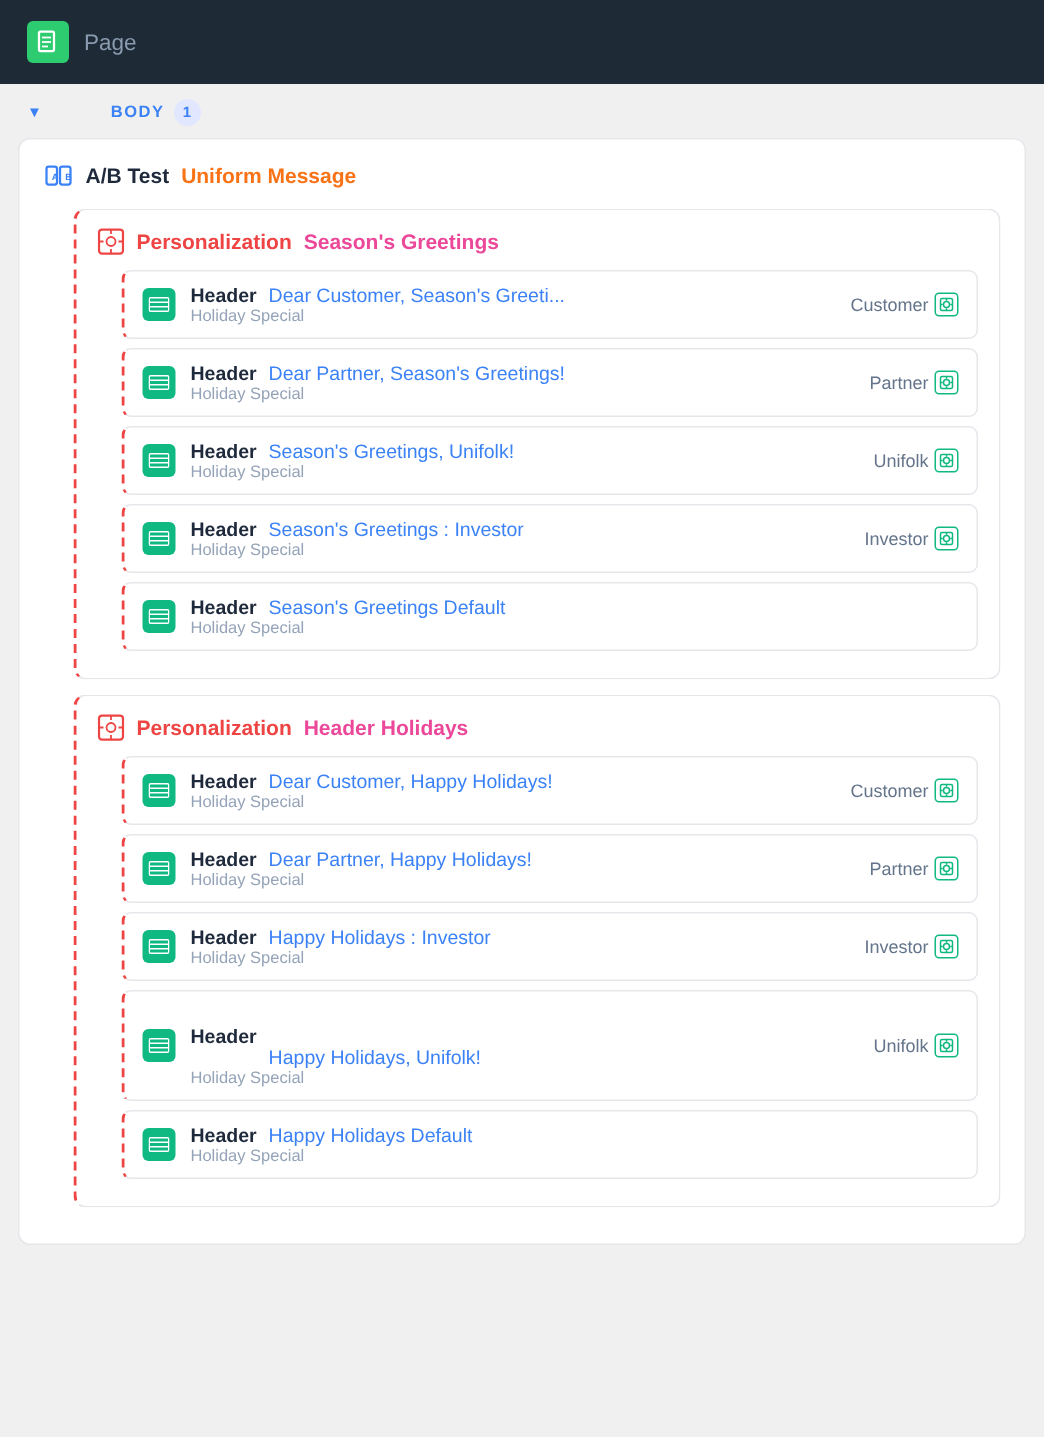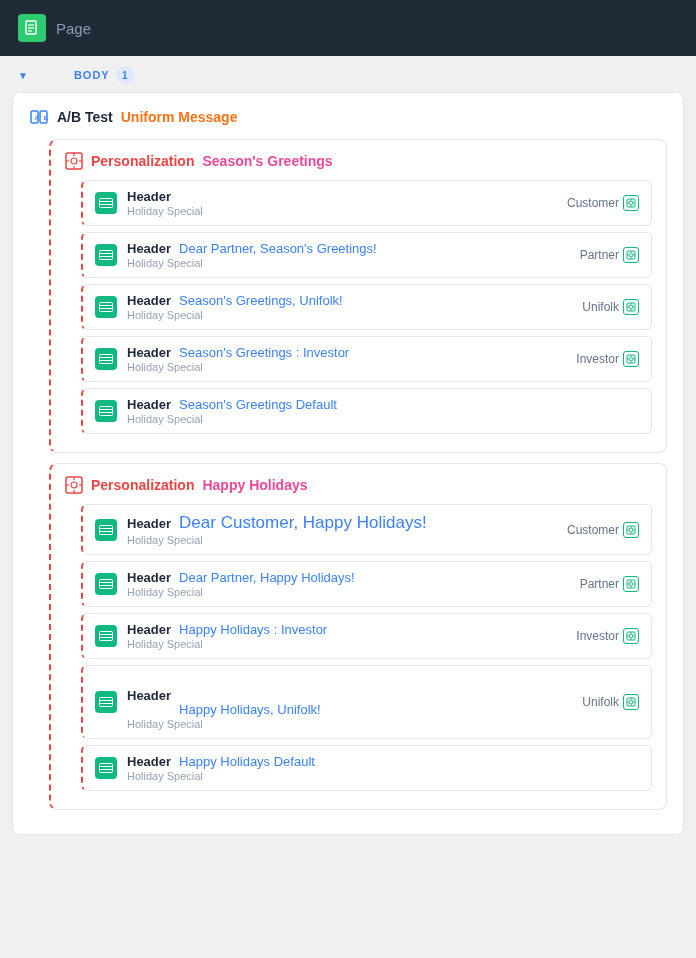--- a/index.html
+++ b/index.html
@@ -161,20 +161,21 @@
             <div style="width: 22px; height: 22px; background: rgb(16, 185, 129); border-radius: 4px; display: flex; align-items: center; justify-content: center; flex-shrink: 0;">
               <svg width="14" height="10" viewBox="0 0 14 10" fill="none">
                 <rect x="0.5" y="0.5" width="13" height="9" rx="1" stroke="white" stroke-width="1"></rect>
                 <line x1="0.5" y1="3.5" x2="13.5" y2="3.5" stroke="white" stroke-width="1"></line>
                 <line x1="0.5" y1="6.5" x2="13.5" y2="6.5" stroke="white" stroke-width="1"></line>
               </svg>
             </div>
             <div style="flex: 1 1 0%; min-width: 0px;">
               <div style="display: flex; align-items: center; gap: 8px;">
                 <span style="color: rgb(30, 41, 59); font-size: 13px; font-weight: 700; flex-shrink: 0;">Header</span>
+                <span style="color: rgb(59, 130, 246); font-size: 13px; white-space: nowrap; overflow: hidden; text-overflow: ellipsis;">Dear Customer, Season's Greeti...</span>
               </div>
               <div style="color: rgb(148, 163, 184); font-size: 11px; margin-top: 1px;">Holiday Special</div>
             </div>
             <div style="color: rgb(100, 116, 139); font-size: 12px; display: flex; align-items: center; gap: 4px; flex-shrink: 0; margin-left: auto;">
               <span>Customer</span>
               <span style="color: rgb(16, 185, 129); border: 1.5px solid rgb(16, 185, 129); border-radius: 3px; width: 16px; height: 16px; display: flex; align-items: center; justify-content: center; font-size: 10px;">
                 <svg width="10" height="10" viewBox="0 0 10 10">
                   <rect x="1" y="1" width="8" height="8" rx="1" stroke="#10b981" stroke-width="1" fill="none"></rect>
                   <circle cx="5" cy="5" r="2" stroke="#10b981" stroke-width="1" fill="none"></circle>
                   <line x1="5" y1="1" x2="5" y2="2.5" stroke="#10b981" stroke-width="1"></line>
@@ -295,34 +296,34 @@
               <svg width="18" height="18" viewBox="0 0 18 18">
                 <rect x="1" y="1" width="16" height="16" rx="2" stroke="#ef4444" stroke-width="1.5" fill="none"></rect>
                 <circle cx="9" cy="9" r="3" stroke="#ef4444" stroke-width="1.2" fill="none"></circle>
                 <line x1="9" y1="1" x2="9" y2="4" stroke="#ef4444" stroke-width="1.2"></line>
                 <line x1="9" y1="14" x2="9" y2="17" stroke="#ef4444" stroke-width="1.2"></line>
                 <line x1="1" y1="9" x2="4" y2="9" stroke="#ef4444" stroke-width="1.2"></line>
                 <line x1="14" y1="9" x2="17" y2="9" stroke="#ef4444" stroke-width="1.2"></line>
               </svg>
             </span>
             <span style="color: rgb(239, 68, 68); font-size: 14px; font-weight: 700; font-family: -apple-system, BlinkMacSystemFont, &quot;Segoe UI&quot;, sans-serif;">Personalization</span>
-            <span style="color: rgb(236, 72, 153); font-size: 14px; font-weight: 600; font-family: -apple-system, BlinkMacSystemFont, &quot;Segoe UI&quot;, sans-serif;">Happy Holidays</span>
-          </div>
-          <div style="background: white; border-radius: 6px; border-width: 1px 1px 1px 2px; border-style: solid solid solid dashed; border-color: rgb(229, 231, 235) rgb(229, 231, 235) rgb(229, 231, 235) rgb(239, 68, 68); border-image: initial; padding: 8px 12px; margin-bottom: 6px; display: flex; align-items: center; gap: 10px; margin-left: 16px; font-family: -apple-system, BlinkMacSystemFont, &quot;Segoe UI&quot;, sans-serif;">
-            <div style="width: 22px; height: 22px; background: rgb(16, 185, 129); border-radius: 4px; display: flex; align-items: center; justify-content: center; flex-shrink: 0;">
-              <svg width="14" height="10" viewBox="0 0 14 10" fill="none">
-                <rect x="0.5" y="0.5" width="13" height="9" rx="1" stroke="white" stroke-width="1"></rect>
-                <line x1="0.5" y1="3.5" x2="13.5" y2="3.5" stroke="white" stroke-width="1"></line>
-                <line x1="0.5" y1="6.5" x2="13.5" y2="6.5" stroke="white" stroke-width="1"></line>
-              </svg>
-            </div>
-            <div style="flex: 1 1 0%; min-width: 0px;">
-              <div style="display: flex; align-items: center; gap: 8px;">
-                <span style="color: rgb(30, 41, 59); font-size: 13px; font-weight: 700; flex-shrink: 0;">Header</span>
-                <span style="color: rgb(59, 130, 246); font-size: 17px; white-space: nowrap; overflow: hidden; text-overflow: ellipsis;">Dear Customer, Happy Holidays!</span>
+            <span style="color: rgb(236, 72, 153); font-size: 14px; font-weight: 600; font-family: -apple-system, BlinkMacSystemFont, &quot;Segoe UI&quot;, sans-serif;">Header Holidays</span>
+          </div>
+          <div style="background: white; border-radius: 6px; border-width: 1px 1px 1px 2px; border-style: solid solid solid dashed; border-color: rgb(229, 231, 235) rgb(229, 231, 235) rgb(229, 231, 235) rgb(239, 68, 68); border-image: initial; padding: 8px 12px; margin-bottom: 6px; display: flex; align-items: center; gap: 10px; margin-left: 16px; font-family: -apple-system, BlinkMacSystemFont, &quot;Segoe UI&quot;, sans-serif;">
+            <div style="width: 22px; height: 22px; background: rgb(16, 185, 129); border-radius: 4px; display: flex; align-items: center; justify-content: center; flex-shrink: 0;">
+              <svg width="14" height="10" viewBox="0 0 14 10" fill="none">
+                <rect x="0.5" y="0.5" width="13" height="9" rx="1" stroke="white" stroke-width="1"></rect>
+                <line x1="0.5" y1="3.5" x2="13.5" y2="3.5" stroke="white" stroke-width="1"></line>
+                <line x1="0.5" y1="6.5" x2="13.5" y2="6.5" stroke="white" stroke-width="1"></line>
+              </svg>
+            </div>
+            <div style="flex: 1 1 0%; min-width: 0px;">
+              <div style="display: flex; align-items: center; gap: 8px;">
+                <span style="color: rgb(30, 41, 59); font-size: 13px; font-weight: 700; flex-shrink: 0;">Header</span>
+                <span style="color: rgb(59, 130, 246); font-size: 13px; white-space: nowrap; overflow: hidden; text-overflow: ellipsis;">Dear Customer, Happy Holidays!</span>
               </div>
               <div style="color: rgb(148, 163, 184); font-size: 11px; margin-top: 1px;">Holiday Special</div>
             </div>
             <div style="color: rgb(100, 116, 139); font-size: 12px; display: flex; align-items: center; gap: 4px; flex-shrink: 0; margin-left: auto;">
               <span>Customer</span>
               <span style="color: rgb(16, 185, 129); border: 1.5px solid rgb(16, 185, 129); border-radius: 3px; width: 16px; height: 16px; display: flex; align-items: center; justify-content: center; font-size: 10px;">
                 <svg width="10" height="10" viewBox="0 0 10 10">
                   <rect x="1" y="1" width="8" height="8" rx="1" stroke="#10b981" stroke-width="1" fill="none"></rect>
                   <circle cx="5" cy="5" r="2" stroke="#10b981" stroke-width="1" fill="none"></circle>
                   <line x1="5" y1="1" x2="5" y2="2.5" stroke="#10b981" stroke-width="1"></line>

